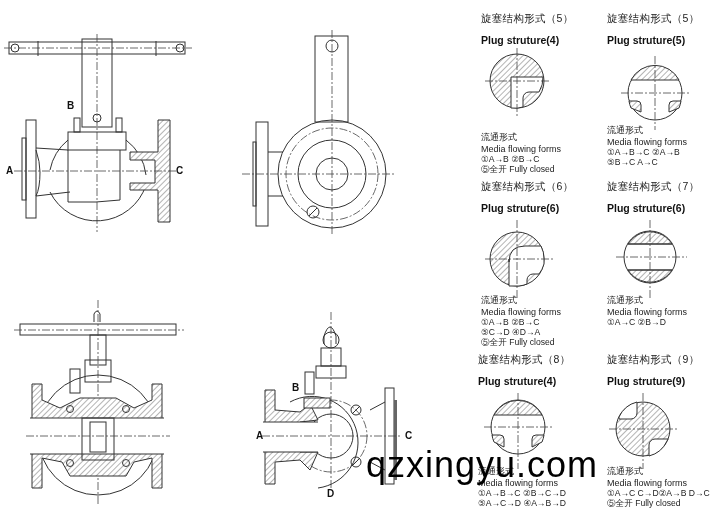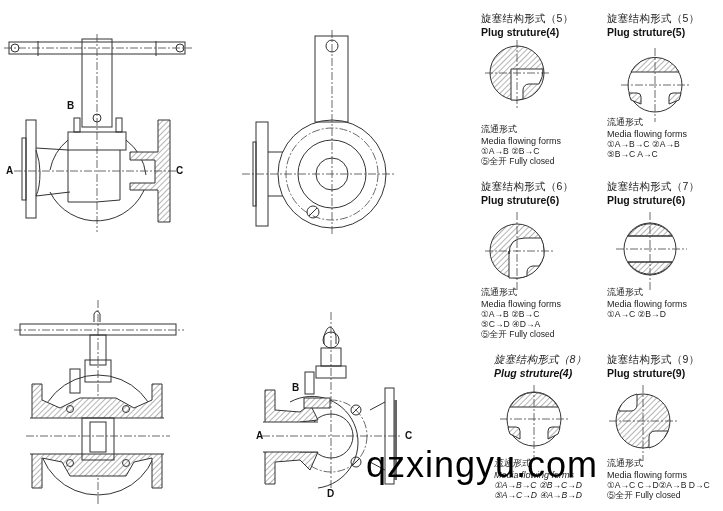--- a/index.html
+++ b/index.html
@@ -4,21 +4,21 @@
 <style>
   html, body { margin:0; padding:0; background:#fff; }
   body { width:723px; height:511px; position:relative; overflow:hidden; font-family:"Liberation Sans", sans-serif; color:#111; }
   svg { position:absolute; left:0; top:0; }
   .drawing { stroke:#333; stroke-width:1; fill:none; }
   .center { stroke:#444; stroke-width:0.8; stroke-dasharray:8 2 2 2; fill:none; }
   .hatch { fill:url(#hatch); stroke:#333; stroke-width:1; }
   .port-label { position:absolute; font-weight:bold; font-size:10px; color:#111; }
   .plug-block { position:absolute; width:118px; }
   .plug-title-cn { font-size:10.5px; color:#222; white-space:nowrap; letter-spacing:0.3px; }
-  .plug-title-en { font-size:10.5px; font-weight:bold; color:#111; white-space:nowrap; margin-top:0px; }
+  .plug-title-en { font-size:10.5px; font-weight:bold; color:#111; white-space:nowrap; margin-top:8px; }
   .plug-fig { position:relative; width:118px; height:84px; }
   .plug-fig svg { position:absolute; left:0; top:0; }
   .flow-cn { font-size:9px; color:#222; margin-top:1px; white-space:nowrap; }
   .flow-en { font-size:9px; color:#222; white-space:nowrap; line-height:10px; }
   .flow-line { font-size:8.6px; color:#222; white-space:nowrap; line-height:10px; }
   .watermark { position:absolute; left:366px; top:440px; font-size:36px; color:#000; letter-spacing:1px; white-space:nowrap; line-height:50px; font-family:"Liberation Sans", sans-serif; }
 </style>
 </head>
 <body>
 
@@ -191,21 +191,21 @@
       <line class="drawing" x1="21" y1="56" x2="65" y2="56"></line>
       <line class="center" x1="9" y1="43" x2="80" y2="43"></line>
       <line class="center" x1="43" y1="6" x2="43" y2="84"></line>
     </svg>
   </div>
   <div class="flow-cn" style="margin-top:-4px;">流通形式</div>
   <div class="flow-en">Media flowing forms</div>
   <div class="flow-line">①A→C ②B→D</div>
 </div>
 
-<div class="plug-block" style="left:494px; top:353px;font-style:italic;">
+<div class="plug-block" style="left:478px; top:353px;">
   <div class="plug-title-cn">旋塞结构形式（8）</div>
   <div class="plug-title-en">Plug struture(4)</div>
   <div class="plug-fig">
     <svg width="118" height="84">
       <circle cx="40" cy="40" r="27" fill="#fff" stroke="#333" stroke-width="1"></circle>
       <path d="M16 28 A27 27 0 0 1 64 28 Z" class="hatch"></path>
       <path d="M16 55 A27 27 0 0 1 14 48 L22 48 A4 4 0 0 1 26 52 L26 60 Z" class="hatch"></path>
       <path d="M64 55 A27 27 0 0 0 66 48 L58 48 A4 4 0 0 0 54 52 L54 60 Z" class="hatch"></path>
       <line class="center" x1="6" y1="40" x2="76" y2="40"></line>
       <line class="center" x1="40" y1="6" x2="40" y2="82"></line>

